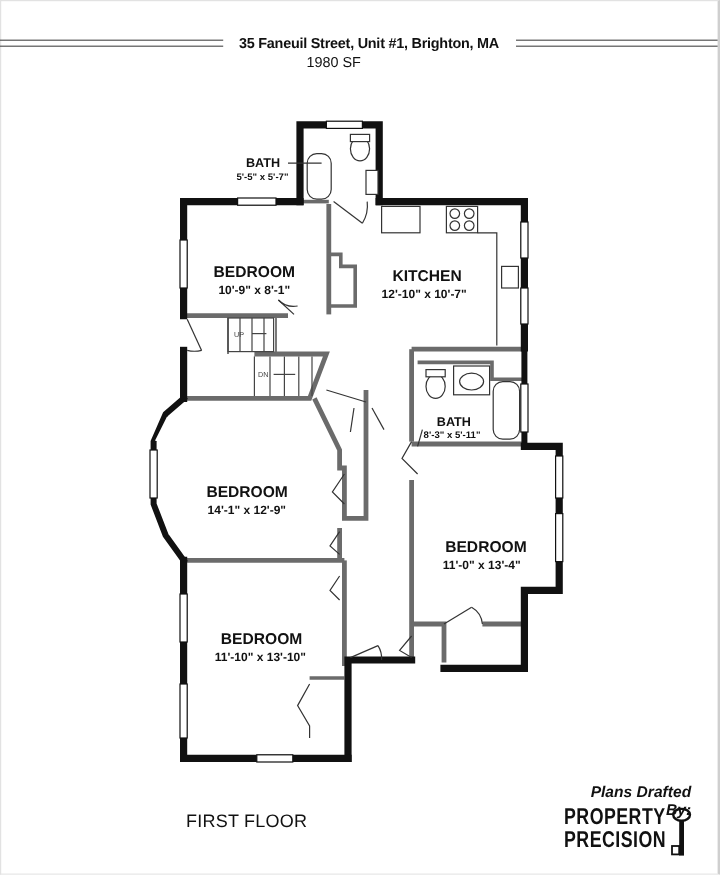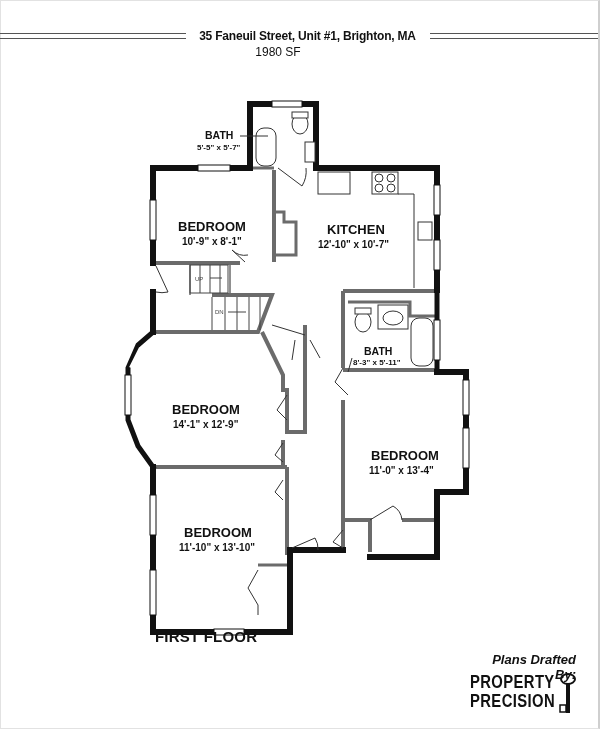--- a/index.html
+++ b/index.html
@@ -12,21 +12,21 @@
   .title-rule.left { left: 0; width: 186px; }
   .title-rule.right { left: 430px; width: 168px; }
   .address { position: absolute; top: 29px; left: 0; width: 615px; text-align: center;
              font-size: 12px; font-weight: bold; letter-spacing: -0.2px; }
   .sqft { position: absolute; top: 45px; left: 0; width: 556px; text-align: center; font-size: 12px; }
   svg.plan { position: absolute; left: 0; top: 0; }
   .room-name { font-family: "Liberation Sans", sans-serif; font-weight: bold; font-size: 13px; fill: #111; }
   .room-name.small { font-size: 10.5px; }
   .room-dim { font-family: "Liberation Sans", sans-serif; font-weight: bold; font-size: 10px; fill: #111; }
   .room-dim.small { font-size: 8px; }
-  .floor-label { position: absolute; left: 155px; top: 628px; font-size: 15px; font-weight: bold; letter-spacing: 0.2px; }
+  .floor-label { position: absolute; left: 155px; top: 676px; font-size: 15px; font-weight: normal; letter-spacing: 0.2px; }
   .drafted-by { position: absolute; left: 480px; top: 652px; width: 96px; text-align: right;
                 font-size: 13px; font-weight: bold; font-style: italic; }
   .brand { position: absolute; left: 470px; top: 672px; font-family: "Liberation Sans Narrow", "Liberation Sans", sans-serif;
            font-weight: bold; font-size: 19px; line-height: 19px; letter-spacing: 0.5px; transform: scaleX(0.78); transform-origin: left top; }
   .brand div { white-space: nowrap; }
   .key-icon { position: absolute; left: 559px; top: 673px; }
 </style>
 </head>
 <body>
 

